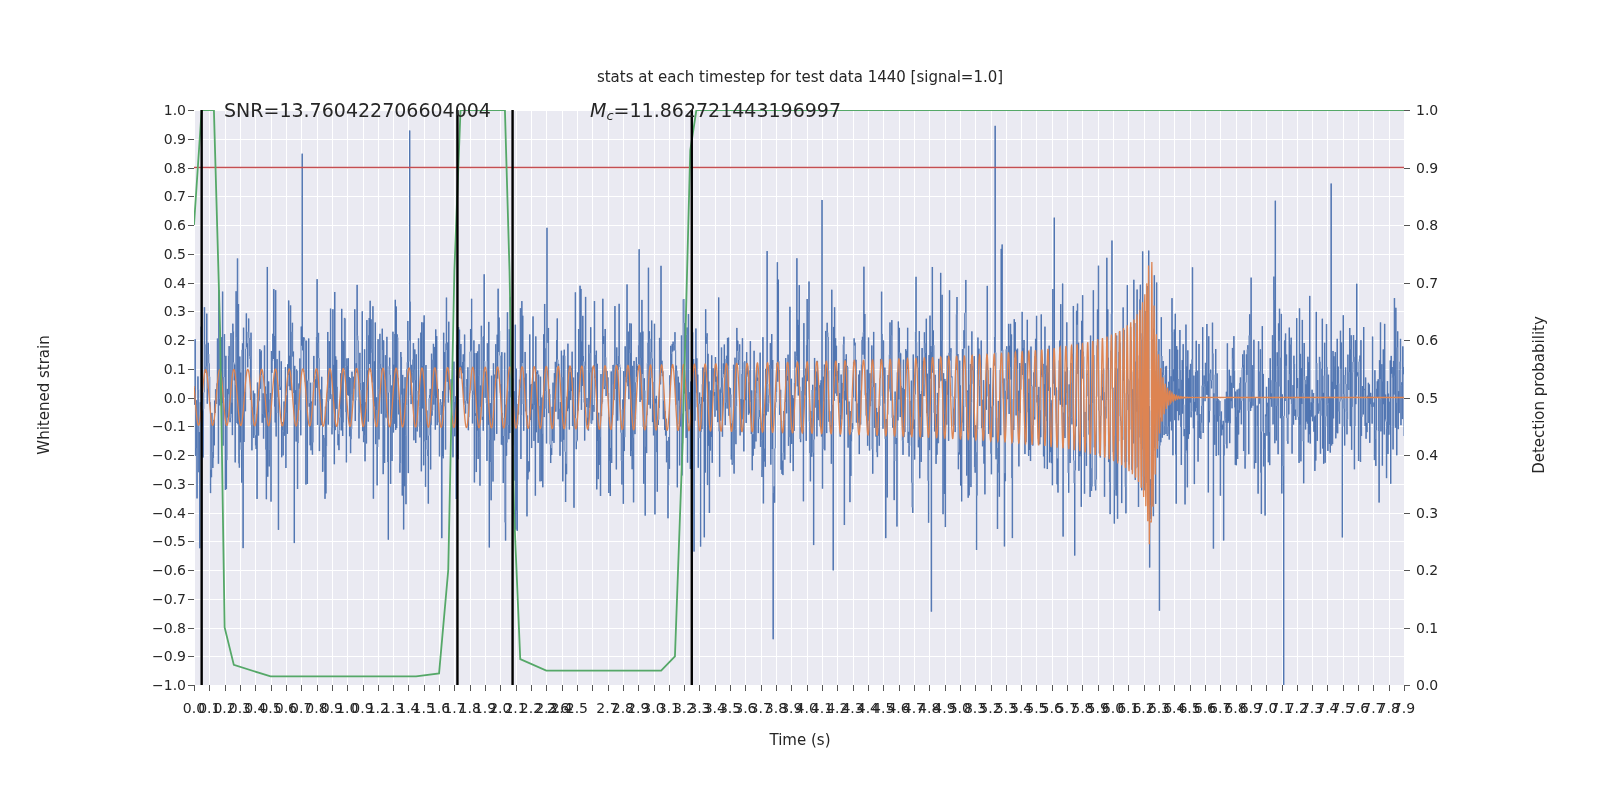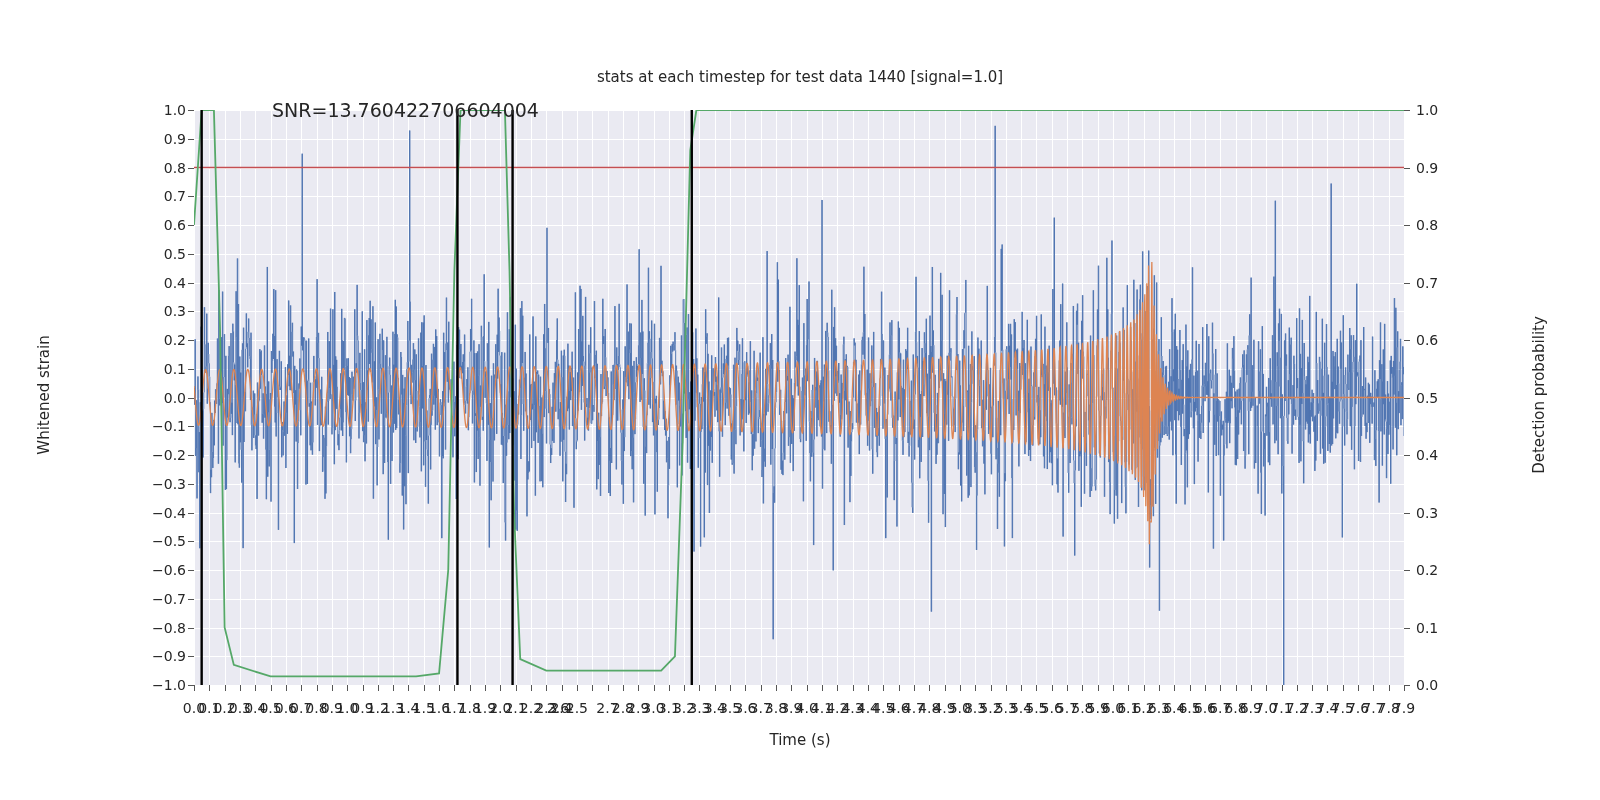--- a/index.html
+++ b/index.html
@@ -51,21 +51,20 @@
   }
   .xtl{
     position:absolute;top:700px;font-size:14px;color:#262626;
     white-space:nowrap;transform:translateX(-50%);
   }
 
   
   .annot{
     position:absolute;font-size:19px;color:#262626;white-space:nowrap;
     z-index:6;
-    margin-left:48px;
   }
   .annot .sub{font-size:13px;vertical-align:-3px;font-style:italic;}
   .annot .it{font-style:italic;}
 
   
   #legend{
     position:absolute;left:1124px;top:655px;
     background:#eaeaf2;border:1px solid #d8d8e0;border-radius:3px;
     padding:6px 10px 6px 8px;z-index:7;
   }
@@ -425,20 +424,21 @@
       <div class="tick-mark-b" style="left: 1373.4px;"></div>
       <div class="xtl" style="left: 1373.4px;">7.7</div>
       <div class="tick-mark-b" style="left: 1388.7px;"></div>
       <div class="xtl" style="left: 1388.7px;">7.8</div>
       <div class="tick-mark-b" style="left: 1404px;"></div>
       <div class="xtl" style="left: 1404px;">7.9</div>
     </div>
 
   <div class="annot" id="annot-snr" style="left:224px;top:99px;">SNR=13.760422706604004</div>
 
+  <div class="annot" id="annot-mc" style="left:590px;top:99px;"><span class="it">M</span><span class="sub">c</span><span>=</span><span>11.862721443196997</span></div>
 
 
 
   <div id="xlabel" class="axis-label">Time (s)</div>
   <div id="ylabel-left" class="axis-label">Whitened strain</div>
   <div id="ylabel-right" class="axis-label">Detection probability</div>
 
 </div>
 
 </body></html>

